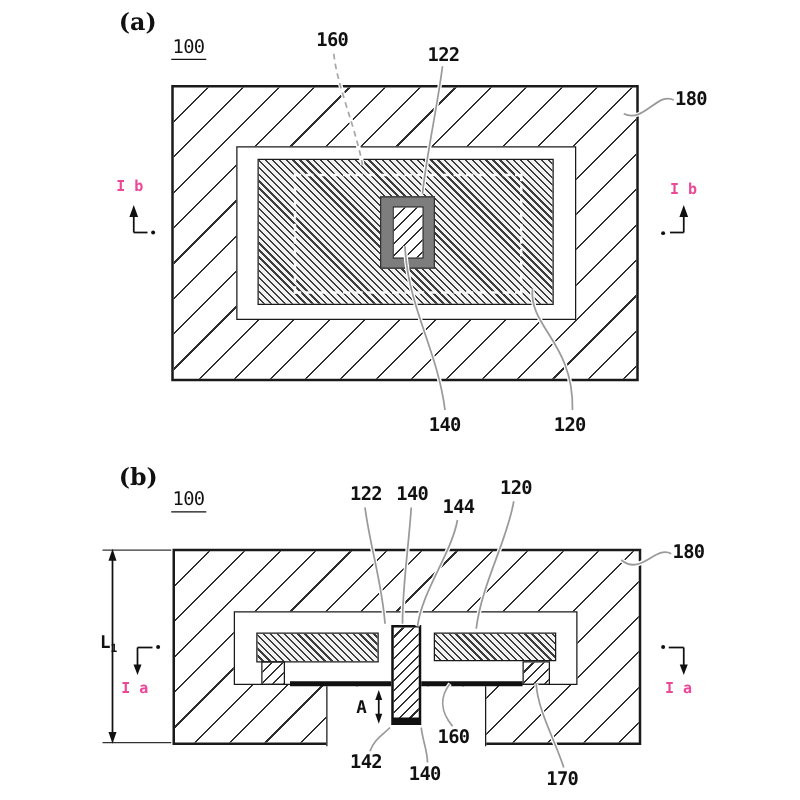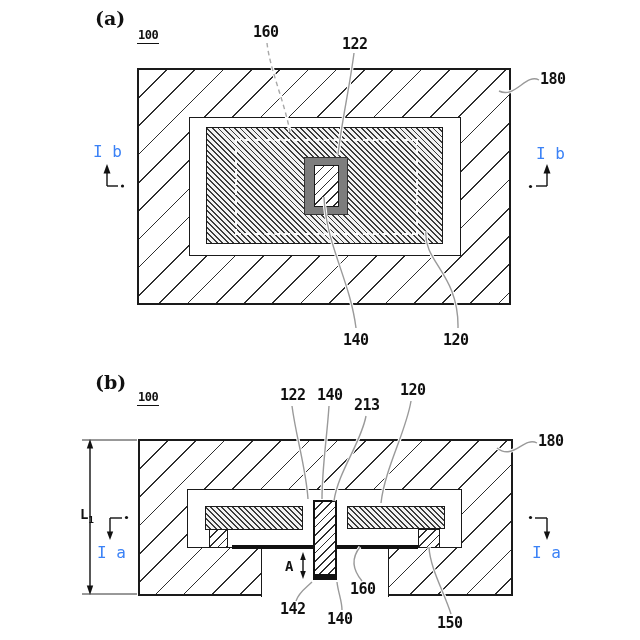--- a/index.html
+++ b/index.html
@@ -11,22 +11,22 @@
   .hatch-dense{background:repeating-linear-gradient(45deg,#f2f2f2 0 2.6px,#3c3c3c 2.6px 3.9px);}
   .hatch-med{background:repeating-linear-gradient(135deg,transparent 0 4.9px,#2e2e2e 4.9px 6.1px);}
   .hatch-sparse{background:repeating-linear-gradient(135deg,transparent 0 5.8px,#2e2e2e 5.8px 7px);}
   
   .bd2{border:2px solid #1a1a1a;}
   .bd15{border:1.5px solid #1a1a1a;}
   .bd1{border:1.2px solid #1a1a1a;}
   
   .lbl{position:absolute;font-weight:700;font-size:15px;color:#111;letter-spacing:-0.5px;white-space:nowrap;}
   .figtag{position:absolute;font-family:"DejaVu Serif","Liberation Serif",serif;font-weight:700;font-size:19px;color:#111;}
-  .ref{position:absolute;font-weight:700;font-size:12px;color:#111;border-bottom:1.6px solid #111;padding:0 1px 1px 1px;letter-spacing:-0.5px;text-align:right;}
-  .sect{position:absolute;font-weight:400;font-size:16px;color:#3b82f6;letter-spacing:0;white-space:nowrap;}
+  .ref{position:absolute;font-weight:400;font-size:15px;color:#111;border-bottom:1.6px solid #111;padding:0 1px 1px 1px;letter-spacing:-0.5px;text-align:right;}
+  .sect{position:absolute;font-weight:700;font-size:12px;color:#ec4899;letter-spacing:0;white-space:nowrap;}
   .dimlbl{position:absolute;font-weight:700;font-size:14px;color:#111;}
   .dimlbl sub{font-size:9px;}
   svg{position:absolute;left:0;top:0;pointer-events:none;}
   .leader{fill:none;stroke:#9a9a9a;stroke-width:1.4;}
   .leader-dash{fill:none;stroke:#a8a8a8;stroke-width:1.4;stroke-dasharray:4.5 3.5;}
   .casing{fill:none;stroke:#ffffff;stroke-width:3.4;}
   .mk{stroke:#111;stroke-width:1.4;}
   .mkfill{fill:#111;stroke:none;}
   .thin{stroke:#333;stroke-width:1;}
 </style>
@@ -137,25 +137,25 @@
   <div class="lbl" style="left:540px;top:70px;">180</div>
   <div class="lbl" style="left:343px;top:331px;">140</div>
   <div class="lbl" style="left:443px;top:331px;">120</div>
   <div class="sect" style="left:93px;top:142px;">I b</div>
   <div class="sect" style="left:536px;top:144px;">I b</div>
 
   <div class="figtag" style="left:95px;top:371px;">(b)</div>
   <div class="ref" style="left:137px;top:390px;">100</div>
   <div class="lbl" style="left:280px;top:386px;">122</div>
   <div class="lbl" style="left:317px;top:386px;">140</div>
-  <div class="lbl" style="left:354px;top:396px;">213</div>
+  <div class="lbl" style="left:354px;top:396px;">144</div>
   <div class="lbl" style="left:400px;top:381px;">120</div>
   <div class="lbl" style="left:538px;top:432px;">180</div>
   <div class="dimlbl" style="left:80px;top:506px;"><span>L</span><sub>1</sub></div>
   <div class="dimlbl" style="left:285px;top:558px;">A</div>
   <div class="lbl" style="left:280px;top:600px;">142</div>
   <div class="lbl" style="left:327px;top:610px;">140</div>
   <div class="lbl" style="left:350px;top:580px;">160</div>
-  <div class="lbl" style="left:437px;top:614px;">150</div>
+  <div class="lbl" style="left:437px;top:614px;">170</div>
   <div class="sect" style="left:97px;top:543px;">I a</div>
   <div class="sect" style="left:532px;top:543px;">I a</div>
 
 </div>
 
 </body></html>

